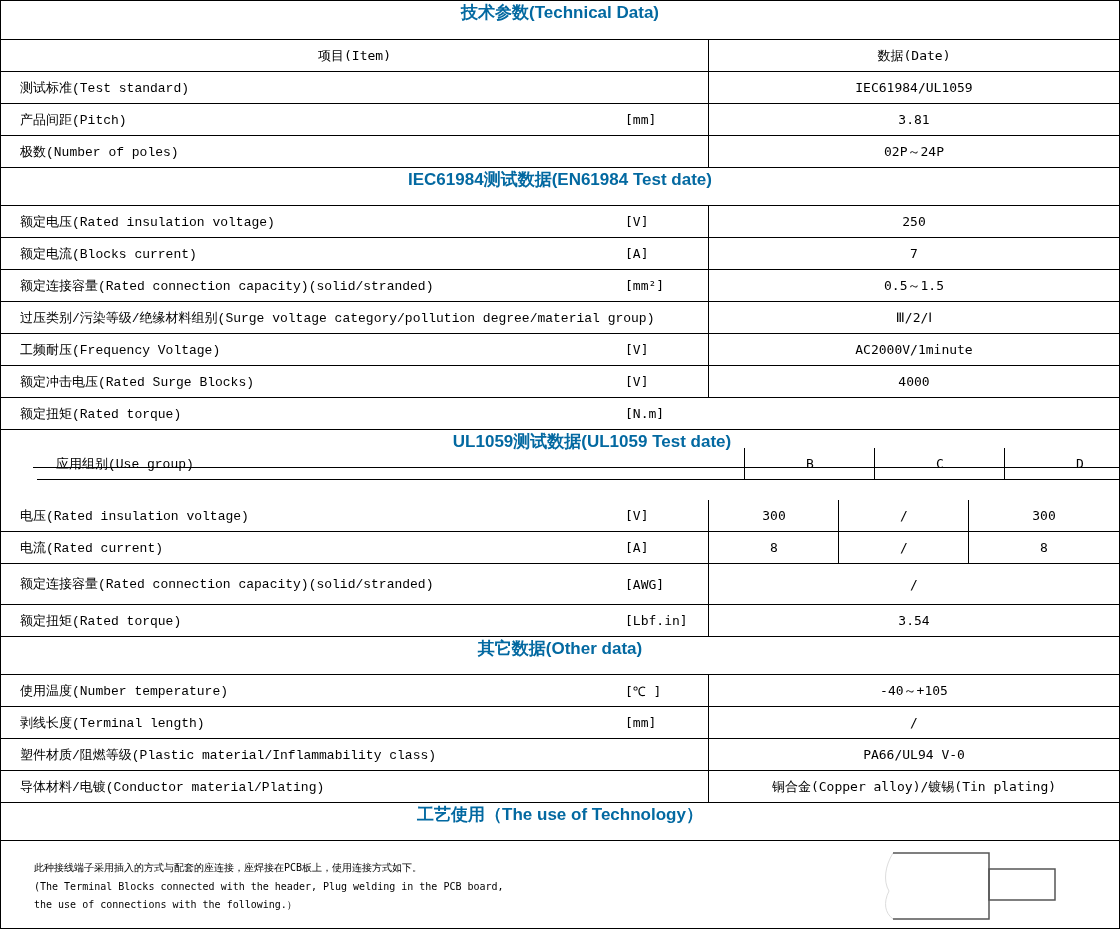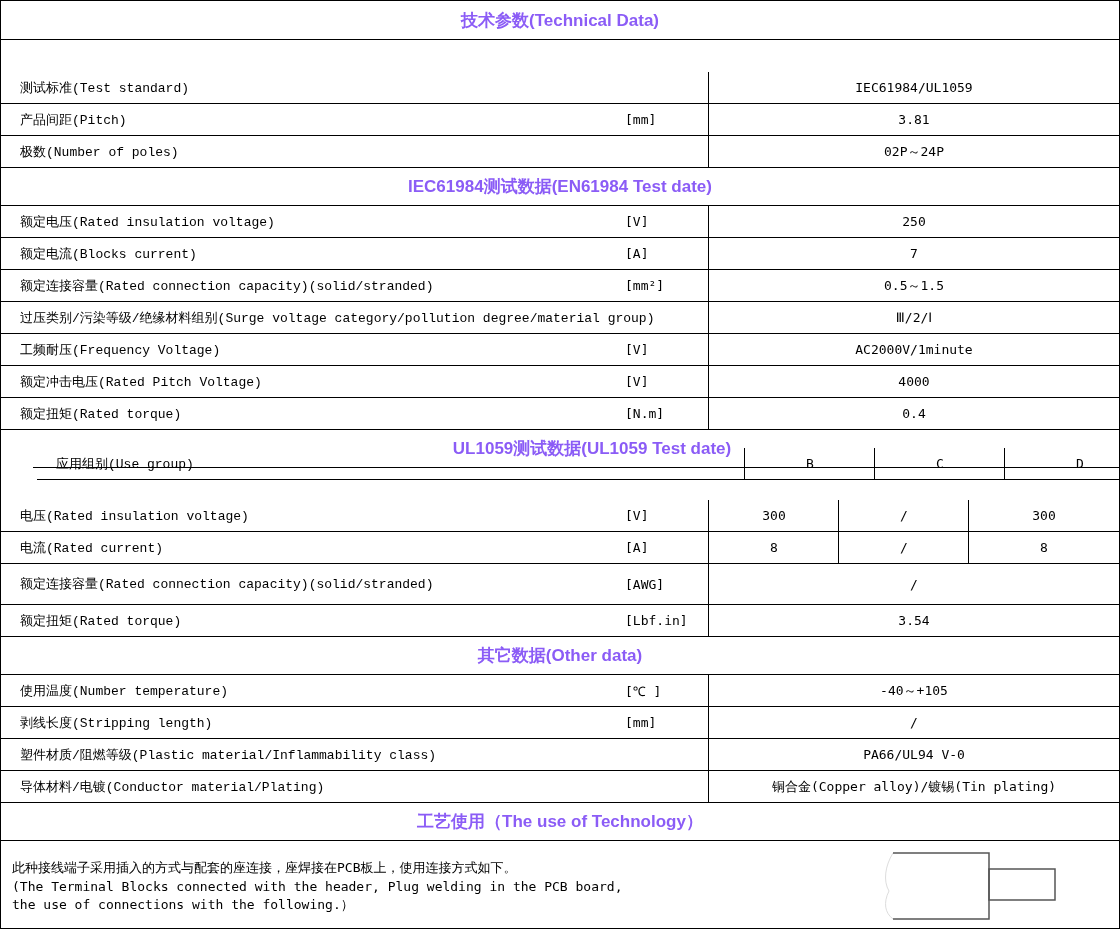--- a/index.html
+++ b/index.html
@@ -1,39 +1,43 @@
 <!DOCTYPE html>
 <html><head>
 <meta charset="utf-8">
 <style>
   html, body { margin:0; padding:0; background:#fff; }
   body { width:1120px; height:929px; position:relative; overflow:hidden;
          font-family: "DejaVu Sans Mono", "Liberation Mono", monospace; color:#000; }
   .sheet { position:absolute; left:0; top:0; width:1118px; height:927px; border:1px solid #000; }
   .row { position:absolute; left:0; width:1118px; border-bottom:1px solid #000; box-sizing:border-box; }
-  .sec { display:flex; align-items:center; justify-content:center;
-         font-family:"Liberation Sans", sans-serif; font-weight:bold; font-size:17px; color:#8b5cf6; }
+  .sec { display:flex; justify-content:center;
+         font-family:"Liberation Sans", sans-serif; font-weight:bold; font-size:17px; color:#0369a1; }
   .cell { position:absolute; top:0; bottom:0; display:flex; align-items:center; font-size:13px; white-space:nowrap; }
   .item { left:19px;font-family:Liberation Mono, monospace; }
   .unit { left:624px; }
   .val { left:707px; right:0; justify-content:center; border-left:1px solid #000; }
   .v3 { justify-content:center; border-left:1px solid #000; }
   .hdr-item { left:0; width:707px; justify-content:center; }
-  .note { position:absolute; left:11px; top:18px; font-size:13px; line-height:18.5px; }
+  .note { position:absolute; left:33px; top:18px; font-size:10px; line-height:18.5px; }
   .diagram { position:absolute; left:880px; top:10px; width:180px; height:70px; }
 </style>
 </head>
 <body>
 
 <div class="sheet">
 
   <div class="row sec" style="top:0;height:39px;">
       <span>技术参数(Technical Data)</span>
     </div>
 
+  <div class="row" style="top:39px;height:32px;">
+    <div class="cell hdr-item">项目(Item)</div>
+    <div class="cell val">数据(Date)</div>
+  </div>
 
   <div class="row" style="top:71px;height:32px;">
     <div class="cell item">测试标准(Test standard)</div>
     <div class="cell unit"></div>
     <div class="cell val">IEC61984/UL1059</div>
   </div>
   <div class="row" style="top:103px;height:32px;">
     <div class="cell item">产品间距(Pitch)</div>
     <div class="cell unit">[mm]</div>
     <div class="cell val">3.81</div>
@@ -66,28 +70,27 @@
   <div class="row" style="top:301px;height:32px;">
     <div class="cell item">过压类别/污染等级/绝缘材料组别(Surge voltage category/pollution degree/material group)</div>
     <div class="cell val">Ⅲ/2/Ⅰ</div>
   </div>
   <div class="row" style="top:333px;height:32px;">
     <div class="cell item">工频耐压(Frequency Voltage)</div>
     <div class="cell unit">[V]</div>
     <div class="cell val">AC2000V/1minute</div>
   </div>
   <div class="row" style="top:365px;height:32px;">
-    <div class="cell item">额定冲击电压(Rated Pitch Voltage)</div>
+    <div class="cell item">额定冲击电压(Rated Surge Blocks)</div>
     <div class="cell unit">[V]</div>
     <div class="cell val">4000</div>
   </div>
   <div class="row" style="top:397px;height:32px;">
     <div class="cell item">额定扭矩(Rated torque)</div>
     <div class="cell unit">[N.m]</div>
-    <div class="cell val">0.4</div>
   </div>
 
   <div class="row sec" style="top:429px;height:38px;margin-left:32px;">
       <span>UL1059测试数据(UL1059 Test date)</span>
     </div>
 
   <div class="row" style="top:447px;height:32px;margin-left:36px;">
     <div class="cell item">应用组别(Use group)</div>
     <div class="cell v3" style="left:707px;width:130px;">B</div>
     <div class="cell v3" style="left:837px;width:130px;">C</div>
@@ -121,21 +124,21 @@
   <div class="row sec" style="top:636px;height:38px;">
       <span>其它数据(Other data)</span>
     </div>
 
   <div class="row" style="top:674px;height:32px;">
     <div class="cell item">使用温度(Number temperature)</div>
     <div class="cell unit">[℃ ]</div>
     <div class="cell val">-40～+105</div>
   </div>
   <div class="row" style="top:706px;height:32px;">
-    <div class="cell item">剥线长度(Stripping length)</div>
+    <div class="cell item">剥线长度(Terminal length)</div>
     <div class="cell unit">[mm]</div>
     <div class="cell val">/</div>
   </div>
   <div class="row" style="top:738px;height:32px;">
     <div class="cell item">塑件材质/阻燃等级(Plastic material/Inflammability class)</div>
     <div class="cell val">PA66/UL94 V-0</div>
   </div>
   <div class="row" style="top:770px;height:32px;">
     <div class="cell item">导体材料/电镀(Conductor material/Plating)</div>
     <div class="cell val">铜合金(Copper alloy)/镀锡(Tin plating)</div>

